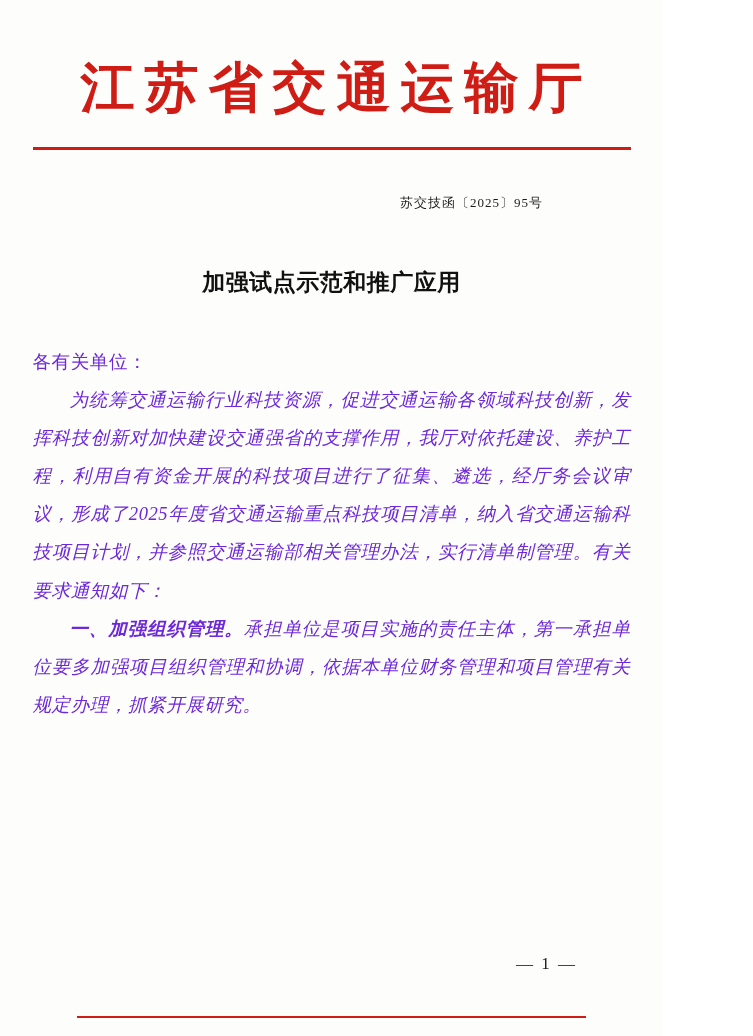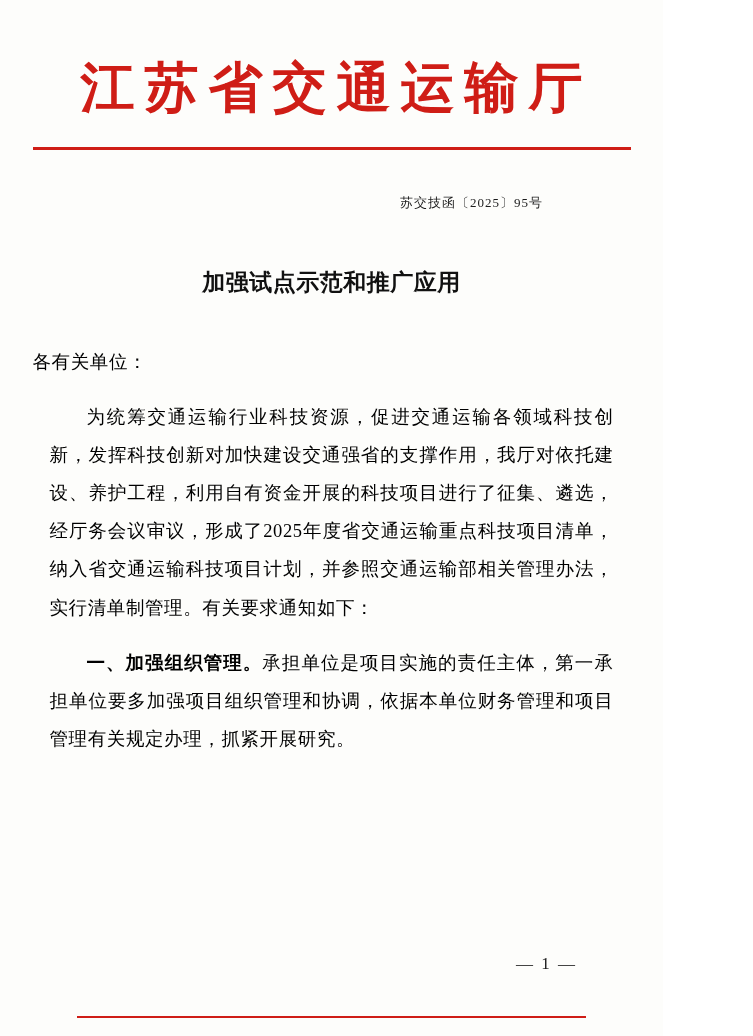--- a/index.html
+++ b/index.html
@@ -66,30 +66,31 @@
     color: #111111;
   }
 
   
   .body-block {
     margin: 38px auto 0 auto;
     width: 598px;
     font-size: 18.5px;
     line-height: 2.06;
     letter-spacing: 0.6px;
-    color: #000000;
+    color: #6d28d9;
     text-align: justify;
     text-justify: inter-ideograph;
   }
   .salutation {
     margin: 0 0 0 0;
   }
   .para {
-    margin: 17px;
+    margin: 0;
     text-indent: 2em;
+    font-style: italic;
   }
   .para b {
     font-weight: bold;
   }
 
   
   .page-number {
     position: absolute;
     right: 86px;
     bottom: 62px;

